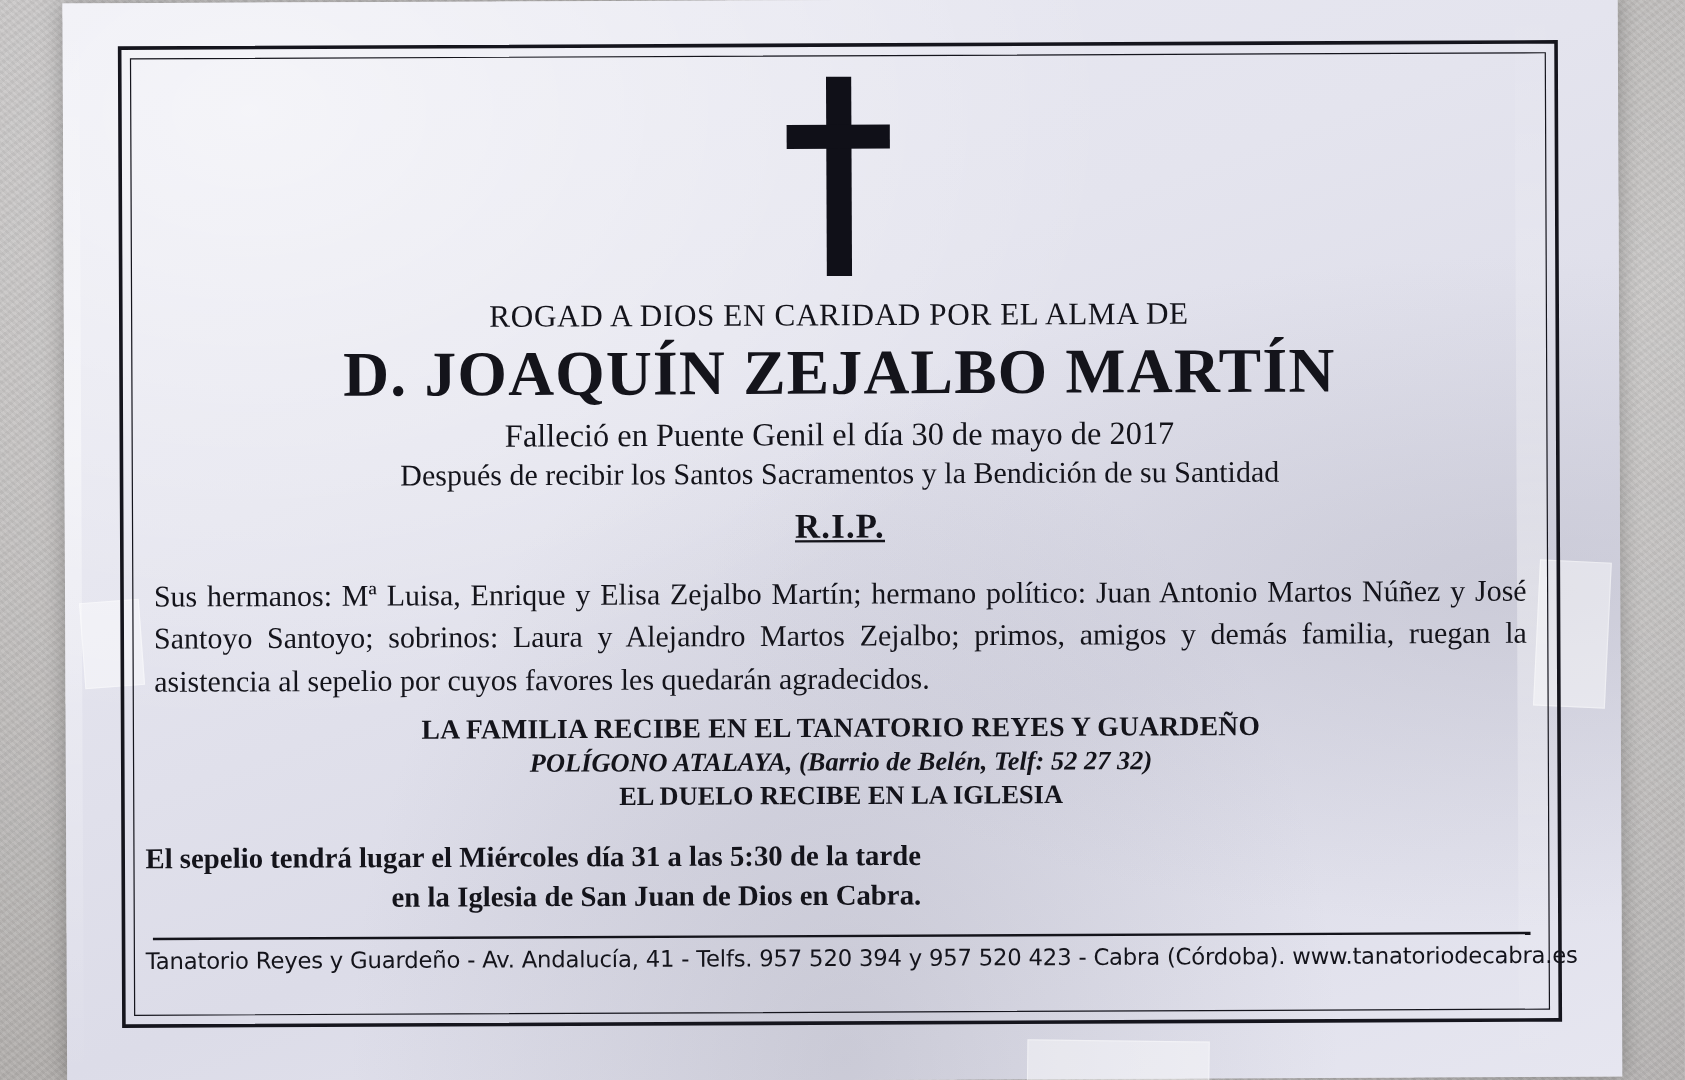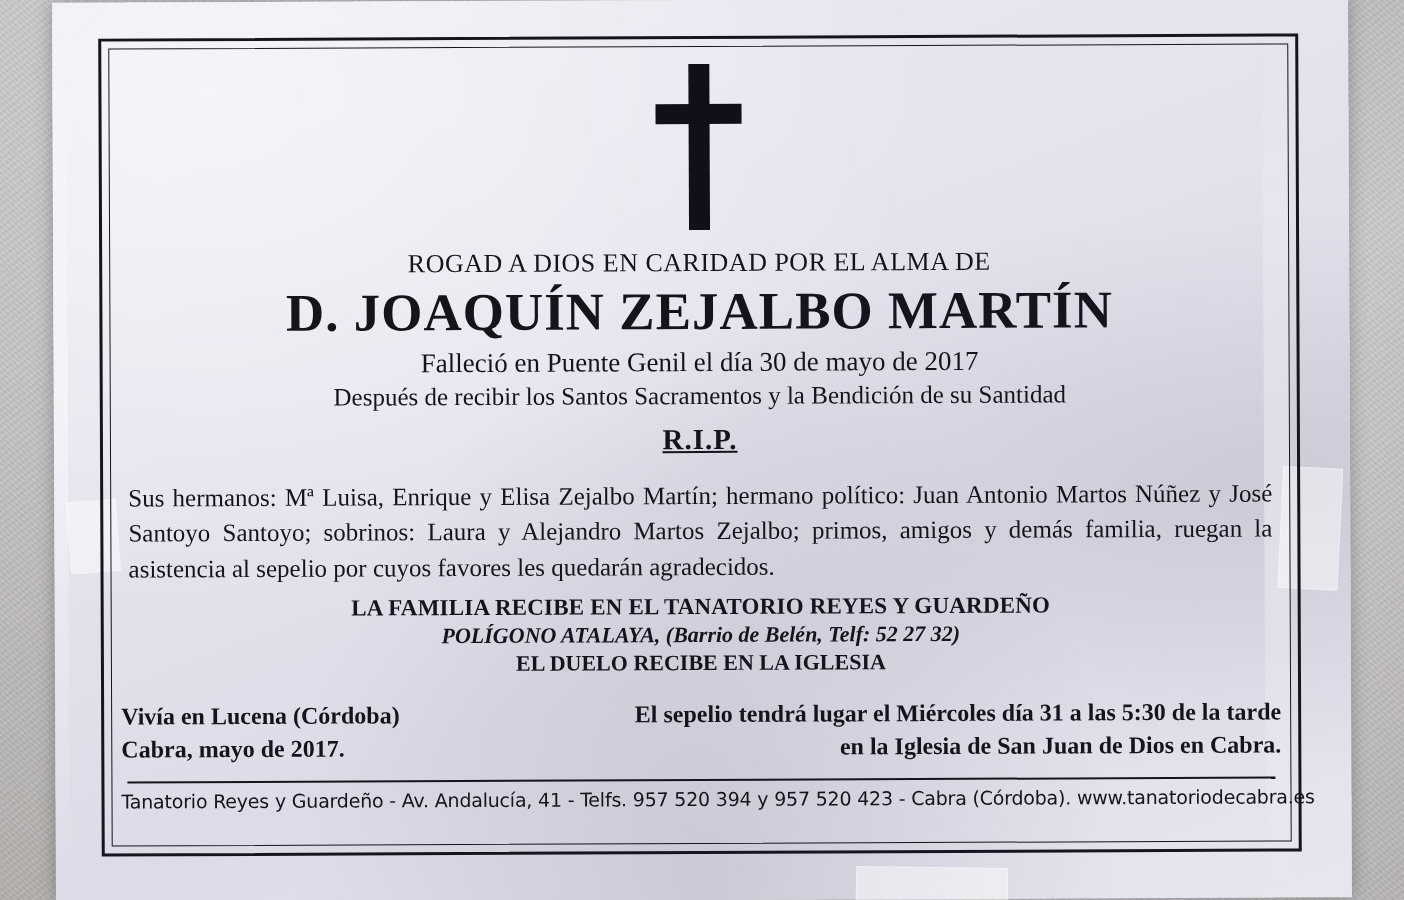--- a/index.html
+++ b/index.html
@@ -218,24 +218,20 @@
 
       <div class="rip">R.I.P.</div>
 
       <div class="family">Sus hermanos: Mª Luisa, Enrique y Elisa Zejalbo Martín; hermano político: Juan Antonio Martos Núñez y José Santoyo Santoyo; sobrinos: Laura y Alejandro Martos Zejalbo; primos, amigos y demás familia, ruegan la asistencia al sepelio por cuyos favores les quedarán agradecidos.</div>
 
       <div class="recibe">LA FAMILIA RECIBE EN EL TANATORIO REYES Y GUARDEÑO</div>
       <div class="poligono">POLÍGONO ATALAYA, (Barrio de Belén, Telf: 52 27 32)</div>
       <div class="duelo">EL DUELO RECIBE EN LA IGLESIA</div>
 
       <div class="bottom-row">
-        <div class="bottom-left">
-          <div>Vivía en Lucena (Córdoba)</div>
-          <div>Cabra, mayo de 2017.</div>
-        </div>
         <div class="bottom-right">
           <div>El sepelio tendrá lugar el Miércoles día 31 a las 5:30 de la tarde</div>
           <div>en la Iglesia de San Juan de Dios en Cabra.</div>
         </div>
       </div>
 
       <div class="rule"></div>
       <div class="footer">Tanatorio Reyes y Guardeño  - Av. Andalucía, 41 - Telfs. 957 520 394  y  957 520 423 - Cabra (Córdoba). www.tanatoriodecabra.es</div>
 
     </div>

